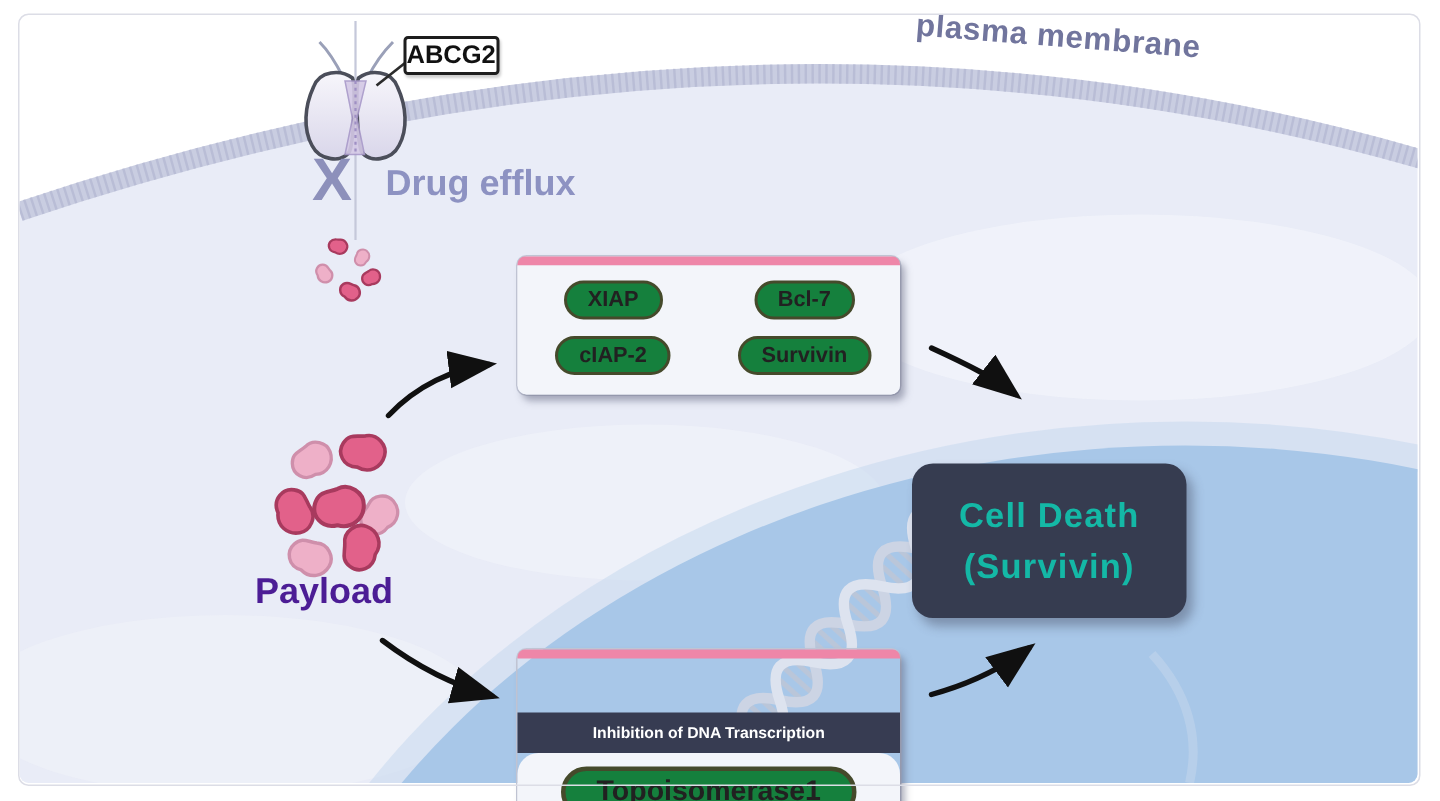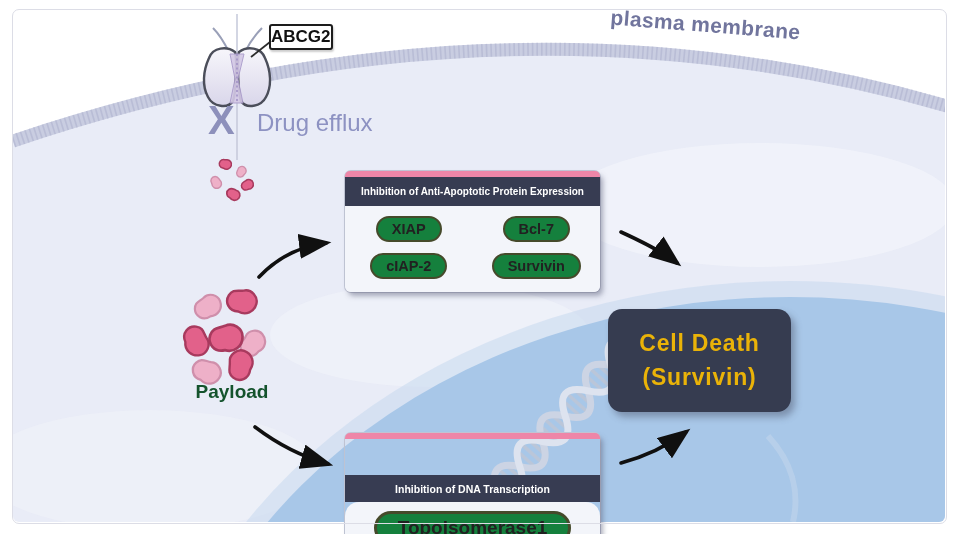--- a/index.html
+++ b/index.html
@@ -10,40 +10,40 @@
               border:1px solid #dcdde6;border-radius:7px;pointer-events:none;}
   .abs{position:absolute;}
   .membrane-label{left:598px;top:13px;width:215px;text-align:center;transform:rotate(4.5deg);
                   font-size:21px;font-weight:bold;color:#71759d;letter-spacing:.4px;}
   .cell-label{left:652px;top:79px;width:165px;text-align:center;font-size:31px;font-weight:bold;
               color:#53565b;line-height:1.12;letter-spacing:.5px;}
   .abcg2-tag{left:269px;top:24px;background:#ffffff;border:2px solid #1d1d1d;border-radius:3px;
              padding:0 0;font-size:17px;font-weight:bold;color:#111;line-height:22px;
              box-shadow:1px 2px 2px rgba(0,0,0,.2);}
   .x-mark{left:208px;top:100px;font-size:40px;font-weight:800;color:#8d90bb;line-height:1;}
-  .efflux-label{left:257px;top:109px;font-size:24px;font-weight:400;color:#8d92c2;}
-  .payload-label{left:172px;top:381px;width:120px;text-align:center;font-size:19px;
-                 font-weight:800;color:#14532d;}
+  .efflux-label{left:257px;top:109px;font-size:24px;font-weight:700;color:#8d92c2;}
+  .payload-label{left:156px;top:381px;width:120px;text-align:center;font-size:24px;
+                 font-weight:800;color:#4c1d95;}
   .pbox{border-radius:6px;box-shadow:3px 4px 5px rgba(95,100,125,.5),0 0 0 1px #c3c7d6;}
   .pbox .strip{height:6px;background:#ee86a8;border-radius:5px 5px 0 0;}
   .pbox .hdr{background:#373c52;color:#fff;font-weight:bold;text-align:center;
              display:flex;align-items:center;justify-content:center;}
   .pbox .body{background:#f3f5fa;border-radius:0 0 6px 6px;}
   .box1{left:345px;top:171px;width:255px;}
   .box1 .hdr{height:29px;font-size:10px;}
   .box1 .body{padding:10px 12px 13px;display:grid;grid-template-columns:1fr 1fr;
               gap:11px 24px;justify-items:center;}
   .box2{left:345px;top:433px;width:255px;}
   .box2 .hdr{height:27px;font-size:10.5px;margin-top:36px;}
   .box2 .body{padding:9px 0 11px;display:flex;justify-content:center;border-radius:14px;}
   .pill{background:#15803d;border:2.5px solid #454a2b;border-radius:999px;color:#212121;
         font-weight:bold;font-size:14.5px;padding:3px 14px;white-space:nowrap;}
   .pill.big{font-size:19px;padding:3px 21px;border-width:3px;}
   .outcome{left:608px;top:309px;width:183px;height:103px;background:#363c50;border-radius:14px;
-           color:#eab308;display:flex;flex-direction:column;align-items:center;justify-content:center;
+           color:#14b8a6;display:flex;flex-direction:column;align-items:center;justify-content:center;
            gap:7px;font-size:23px;font-weight:bold;letter-spacing:.8px;
            box-shadow:4px 5px 7px rgba(70,78,100,.45);}
 </style>
 </head>
 <body>
 
 <div class="stage">
 
   <svg class="art" width="960" height="534" viewBox="0 0 960 534">
     <defs>
@@ -156,21 +156,20 @@
 
   <div class="abs abcg2-tag">ABCG2</div>
 
   <div class="abs x-mark">X</div>
   <div class="abs efflux-label">Drug efflux</div>
 
   <div class="abs payload-label">Payload</div>
 
   <div class="abs pbox box1">
     <div class="strip"></div>
-    <div class="hdr">Inhibition of Anti-Apoptotic Protein Expression</div>
     <div class="body">
       <span class="pill">XIAP</span>
       <span class="pill">Bcl-7</span>
       <span class="pill">cIAP-2</span>
       <span class="pill">Survivin</span>
     </div>
   </div>
 
   <div class="abs pbox box2">
     <div class="strip"></div>

